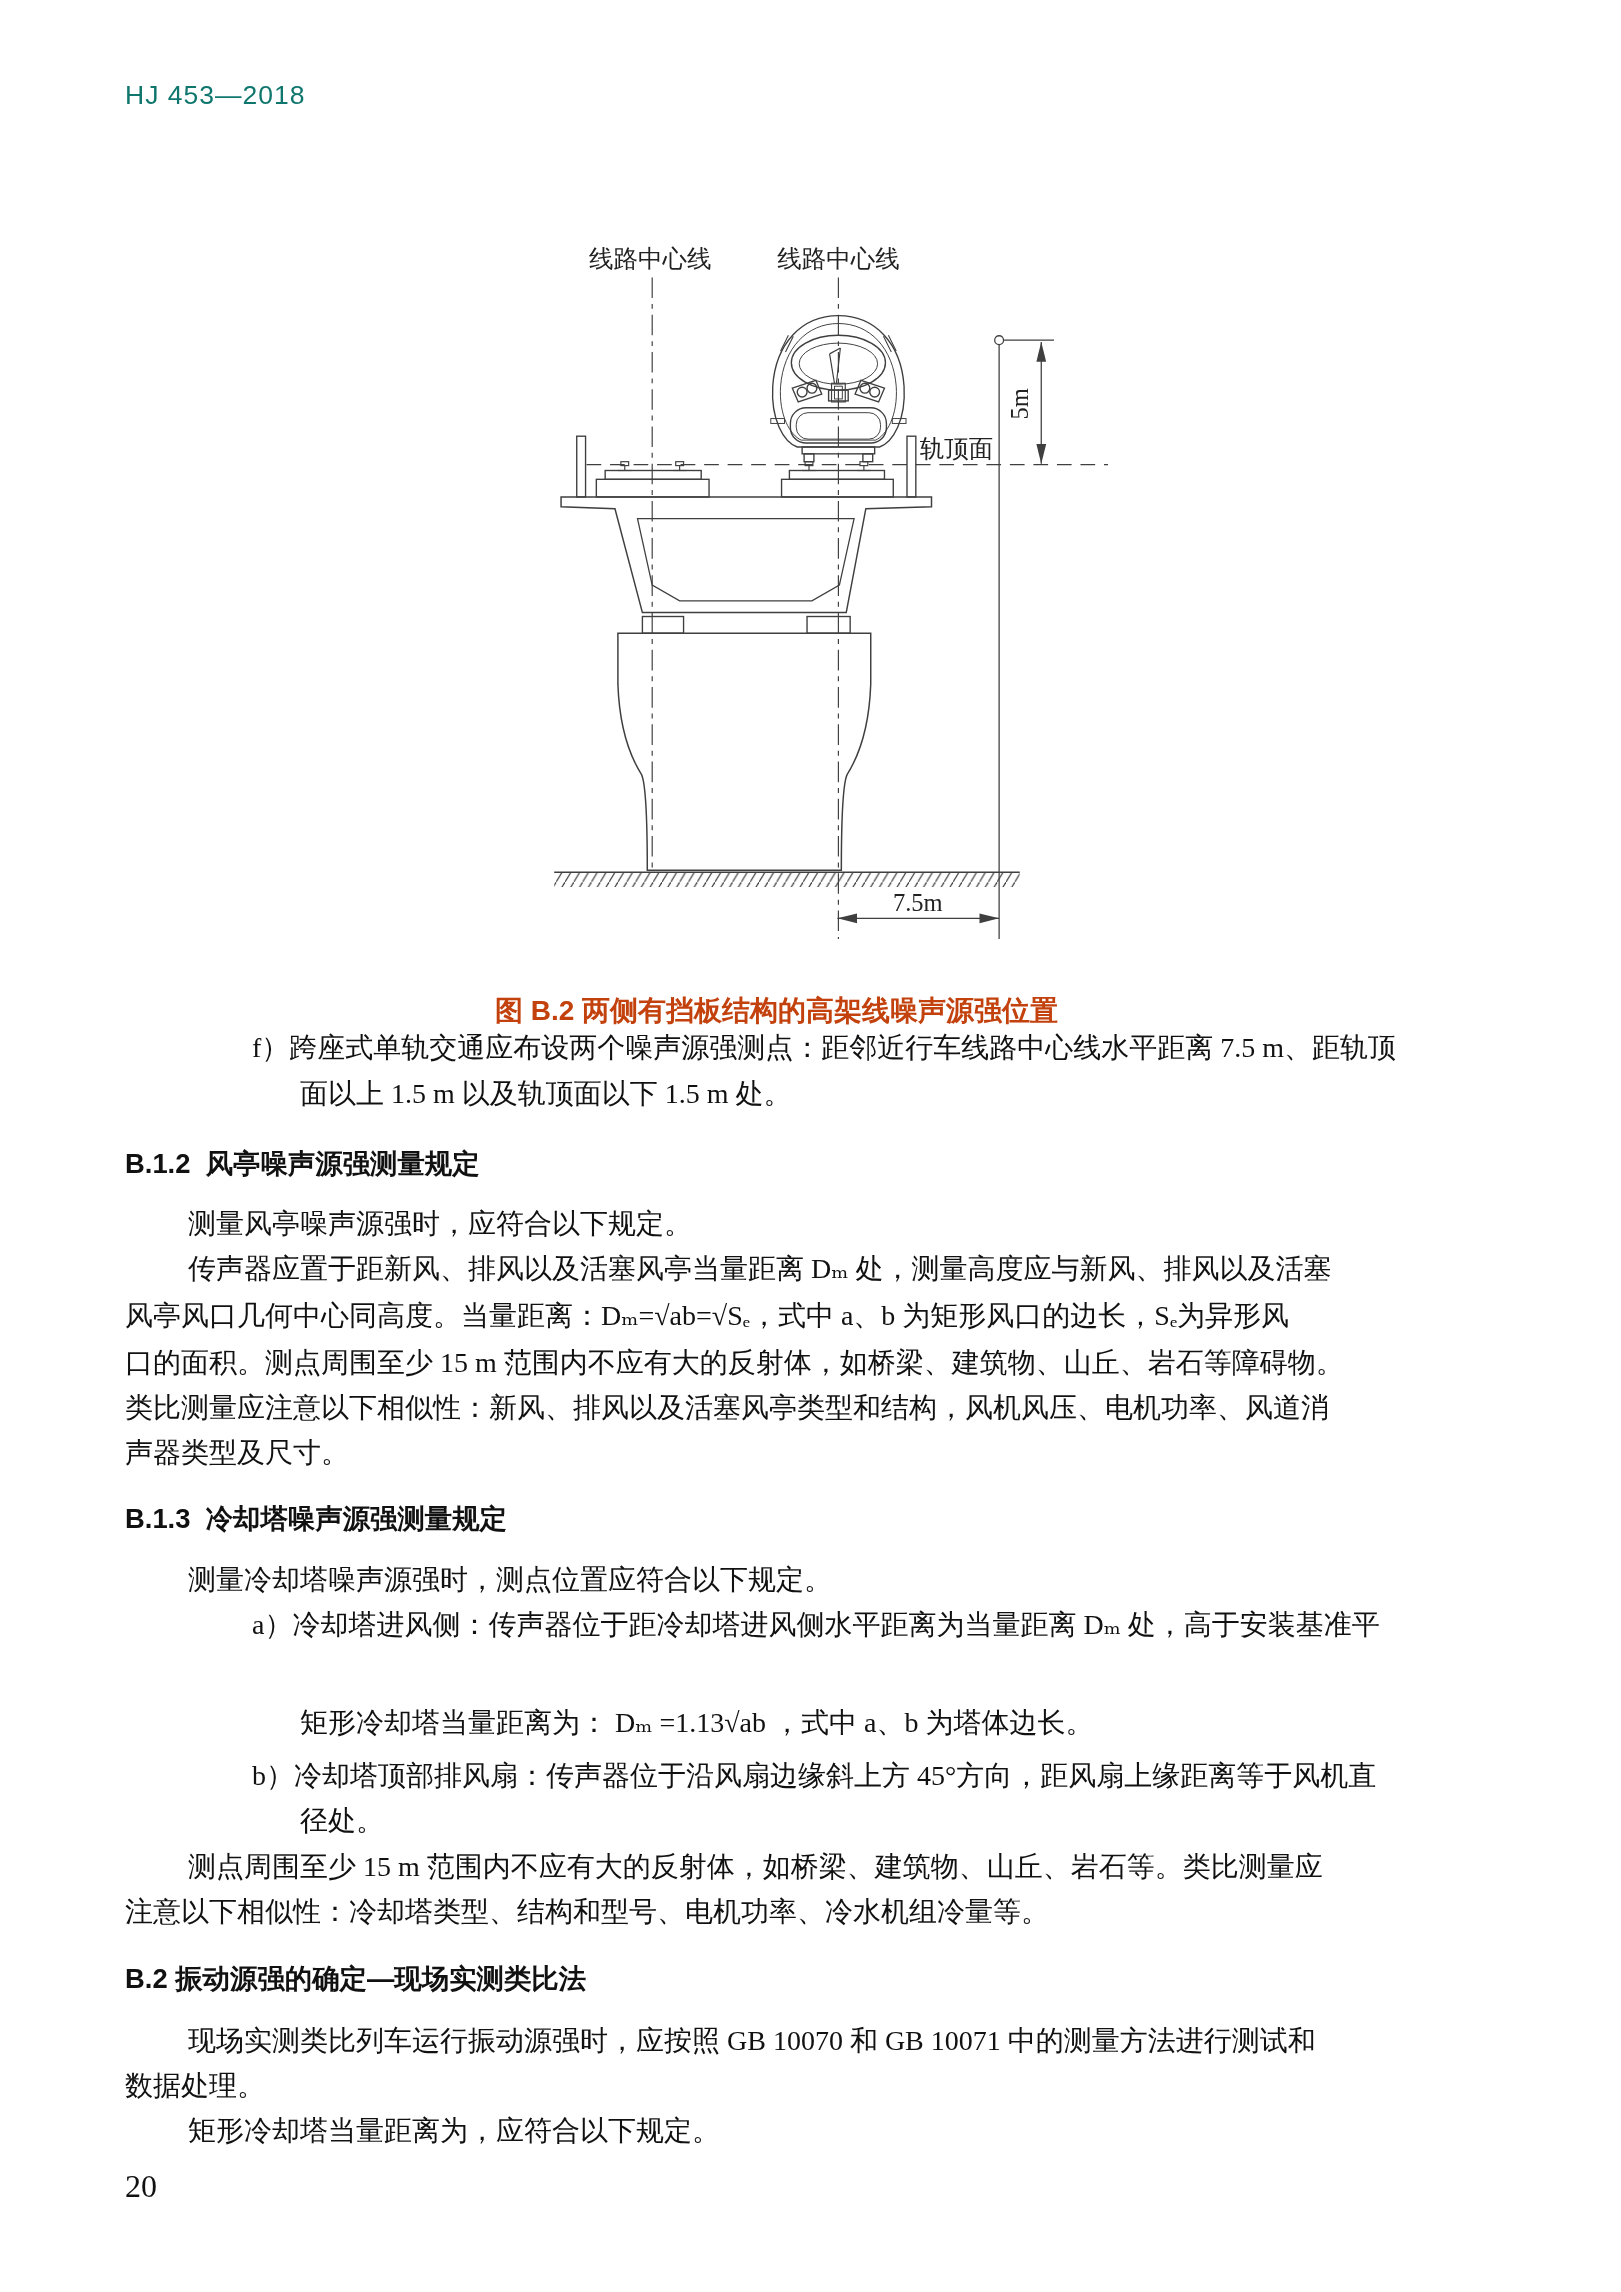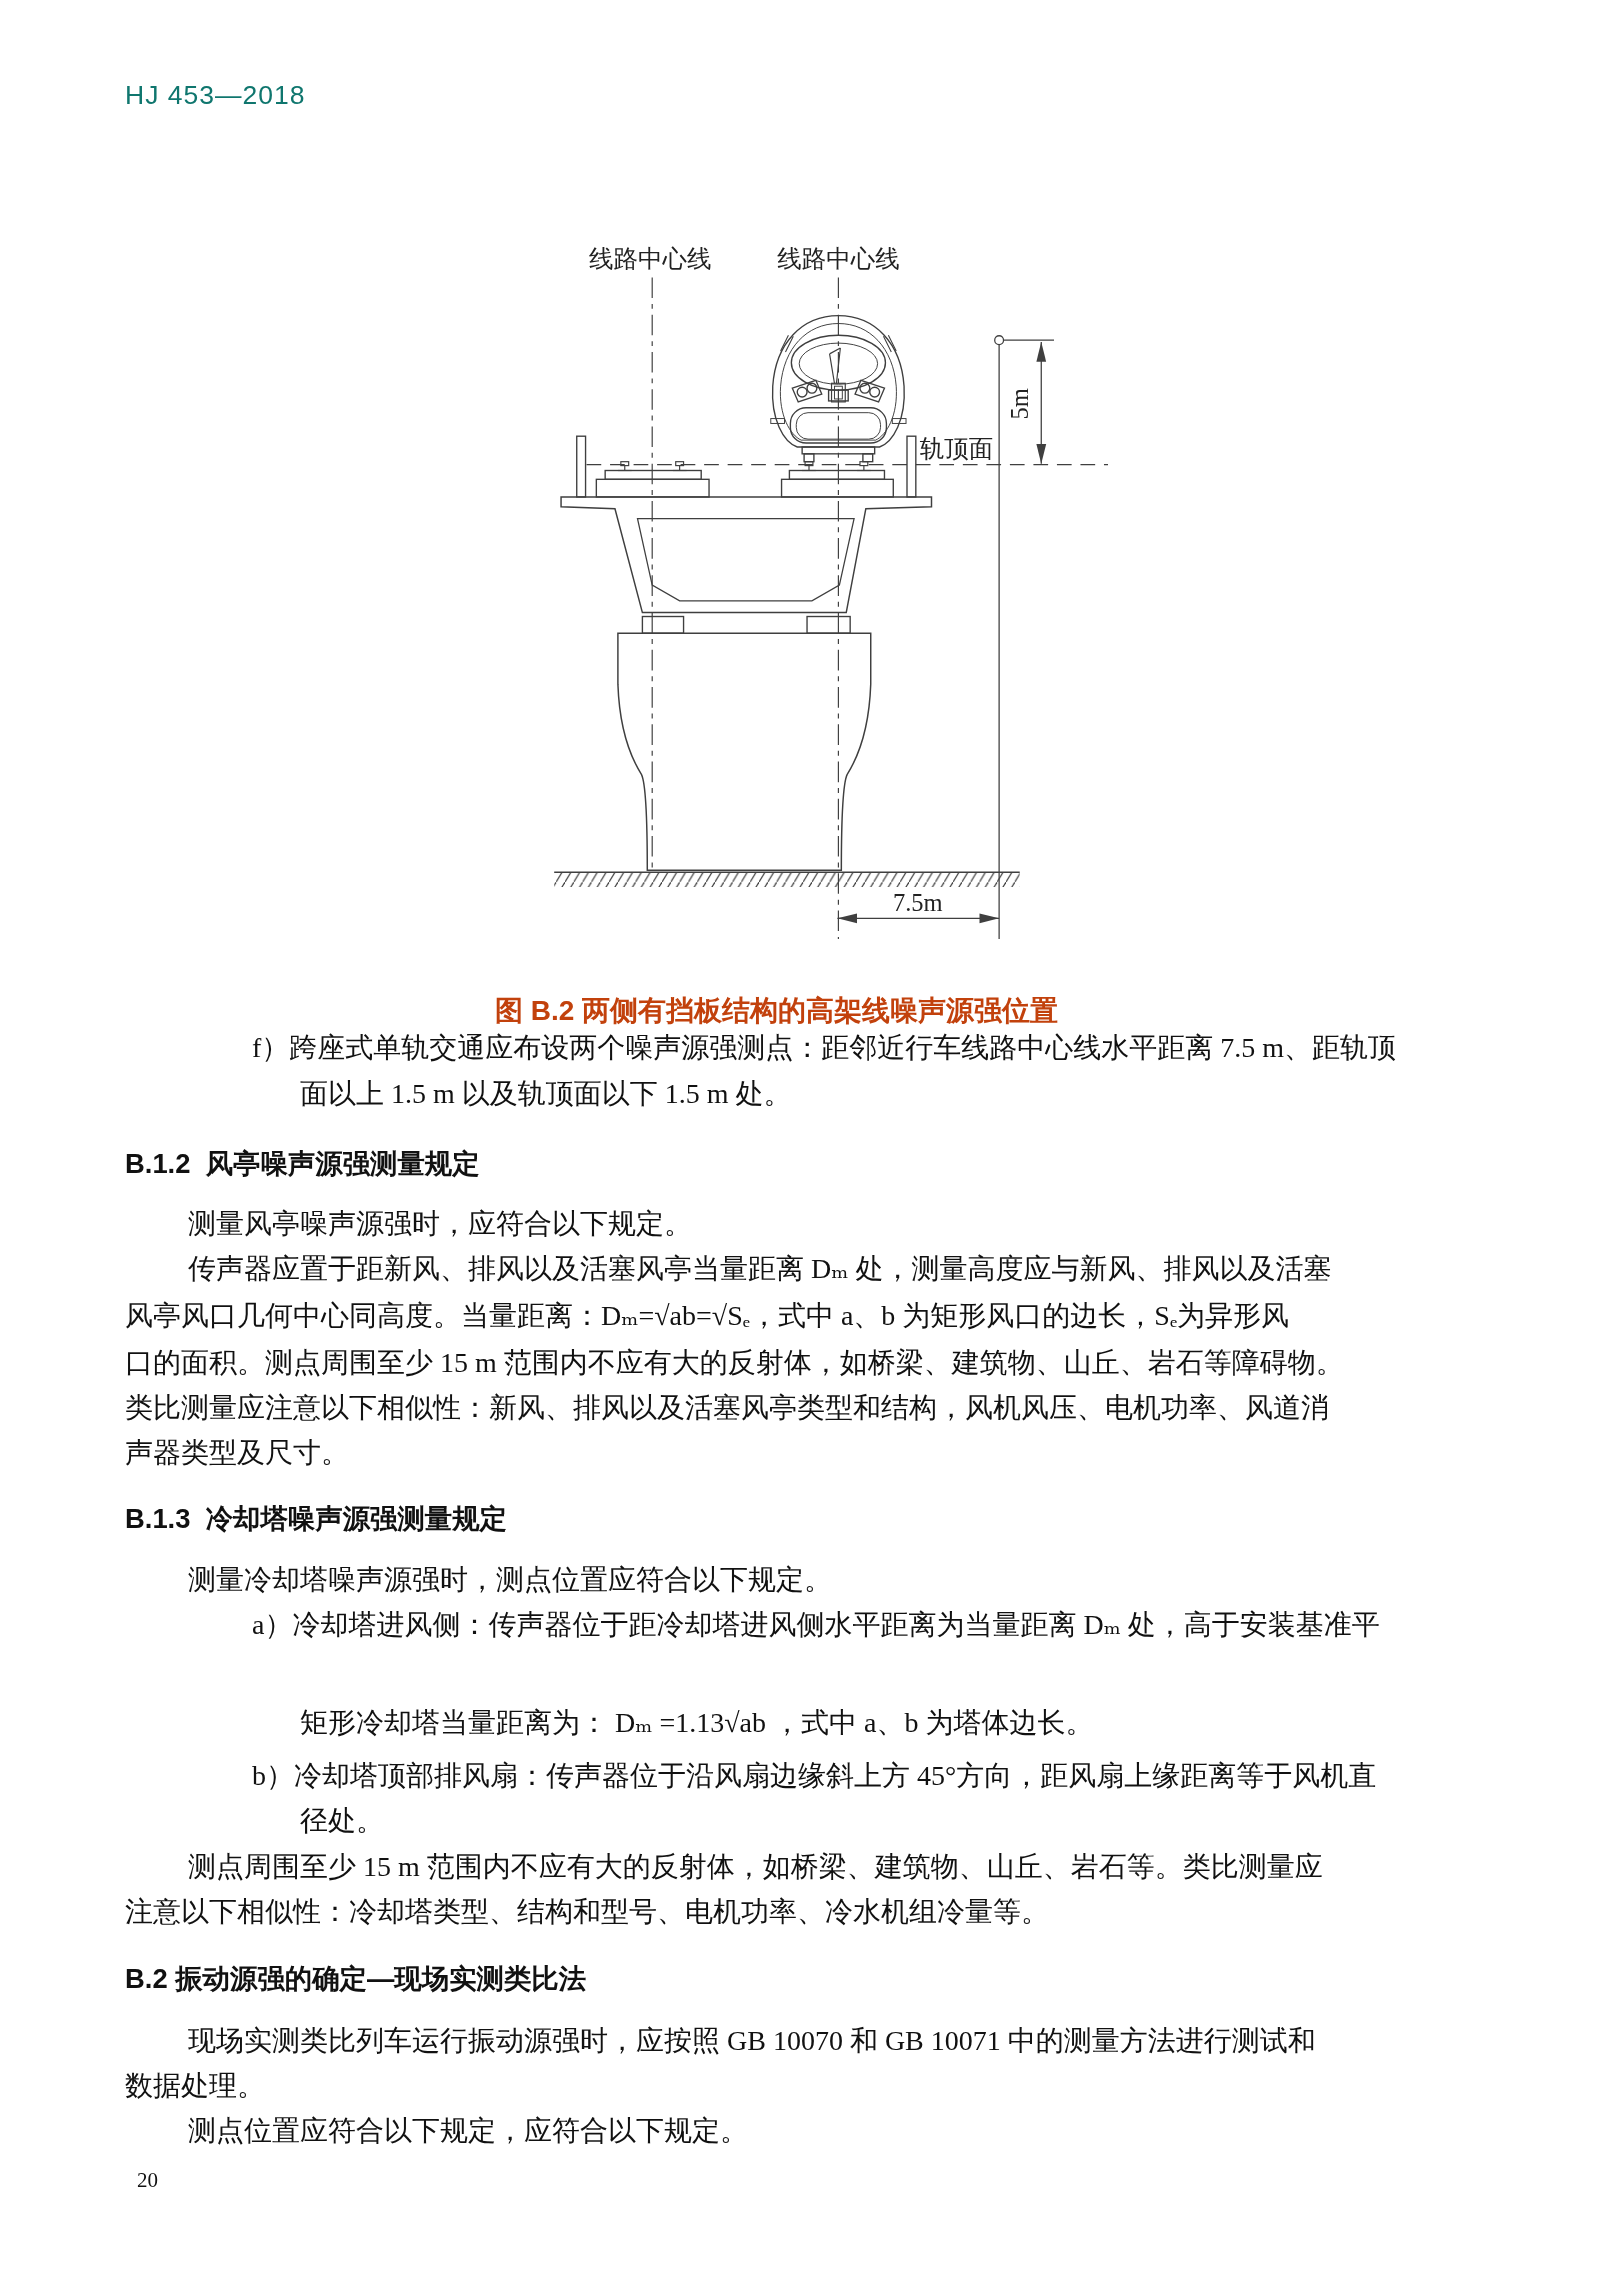--- a/index.html
+++ b/index.html
@@ -5,21 +5,21 @@
   html,body{margin:0;padding:0;background:#888;}
   #page{position:relative;width:1621px;height:2293px;background:#ffffff;overflow:hidden;
         font-family:"Liberation Serif","DejaVu Serif","DejaVu Sans",serif;color:#111;}
   .hdr{position:absolute;left:125px;top:80px;font-family:"Liberation Sans","DejaVu Sans",sans-serif;
        font-size:26.5px;color:#0f766e;letter-spacing:1px;}
   .line{position:absolute;font-size:28px;white-space:pre;color:#111;line-height:37px;}
   .x0{left:125px;} .x1{left:188px;} .x2{left:252px;text-align:right;} .x3{left:300px;}
   .h{font-family:"Liberation Sans","DejaVu Sans",sans-serif;font-weight:bold;font-size:27.4px;}
   .caption{position:absolute;left:0;top:992px;width:1553px;text-align:center;
            font-family:"Liberation Sans","DejaVu Sans",sans-serif;font-weight:bold;font-size:28px;color:#c2410c;}
-  .pagenum{position:absolute;left:125px;top:2168px;font-size:21px;margin-left:12px;}
+  .pagenum{position:absolute;left:125px;top:2168px;font-size:32px;}
   #diagram{position:absolute;left:363px;top:152px;}
   svg text{font-family:"Liberation Serif","DejaVu Serif","DejaVu Sans",serif;fill:#222;}
 </style>
 </head>
 <body>
 
 <div id="page">
 
   <div class="hdr">HJ 453—2018</div>
 
@@ -149,17 +149,17 @@
   <div class="line x1" style="top:1561px">测量冷却塔噪声源强时，测点位置应符合以下规定。</div>
   <div class="line x2" style="top:1606px">a）冷却塔进风侧：传声器位于距冷却塔进风侧水平距离为当量距离 Dₘ 处，高于安装基准平</div>
   <div class="line x3" style="top:1704px">矩形冷却塔当量距离为： Dₘ =1.13√ab ，式中 a、b 为塔体边长。</div>
   <div class="line x2" style="top:1757px">b）冷却塔顶部排风扇：传声器位于沿风扇边缘斜上方 45°方向，距风扇上缘距离等于风机直</div>
   <div class="line x3" style="top:1802px">径处。</div>
   <div class="line x1" style="top:1848px">测点周围至少 15 m 范围内不应有大的反射体，如桥梁、建筑物、山丘、岩石等。类比测量应</div>
   <div class="line x0" style="top:1893px">注意以下相似性：冷却塔类型、结构和型号、电机功率、冷水机组冷量等。</div>
   <div class="line x0 h" style="top:1960px">B.2 振动源强的确定—现场实测类比法</div>
   <div class="line x1" style="top:2022px">现场实测类比列车运行振动源强时，应按照 GB 10070 和 GB 10071 中的测量方法进行测试和</div>
   <div class="line x0" style="top:2067px">数据处理。</div>
-  <div class="line x1" style="top:2112px">测点位置应符合以下规定，应符合以下规定。</div>
+  <div class="line x1" style="top:2112px">矩形冷却塔当量距离为，应符合以下规定。</div>
 
   <div class="pagenum">20</div>
 </div>
 
 
 </body></html>

